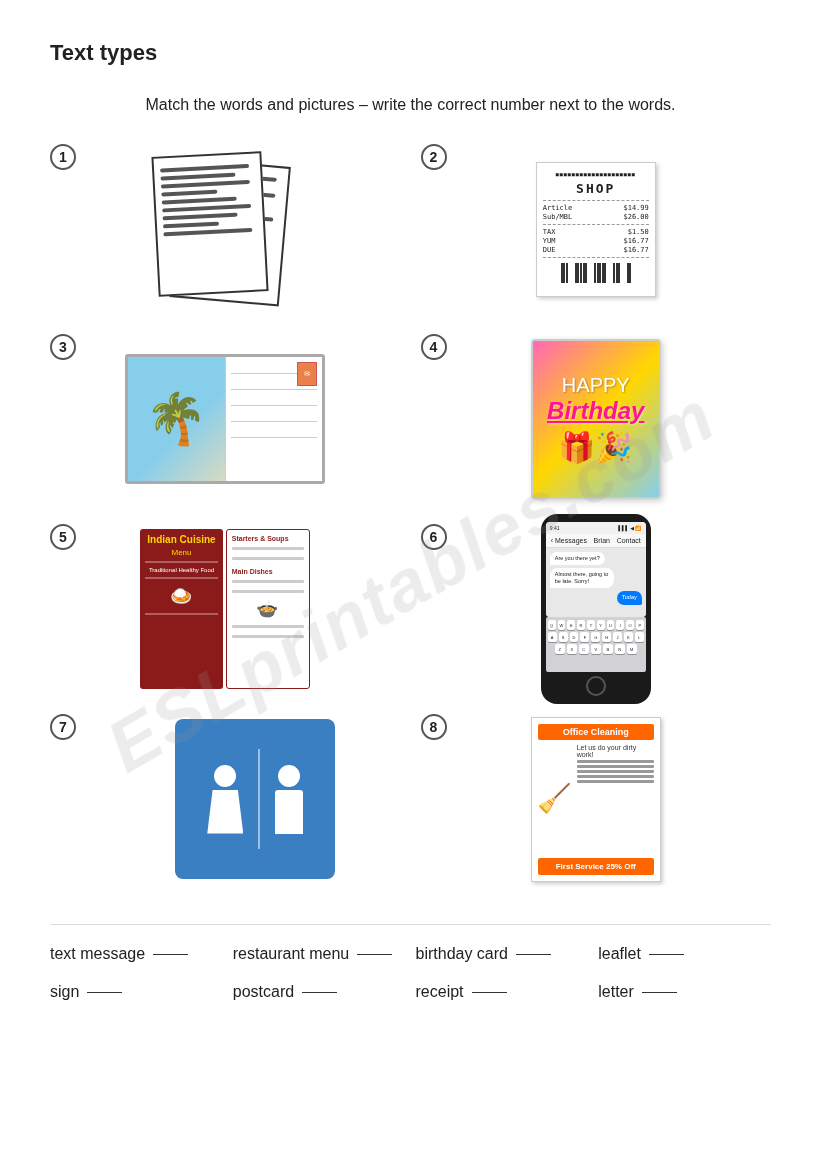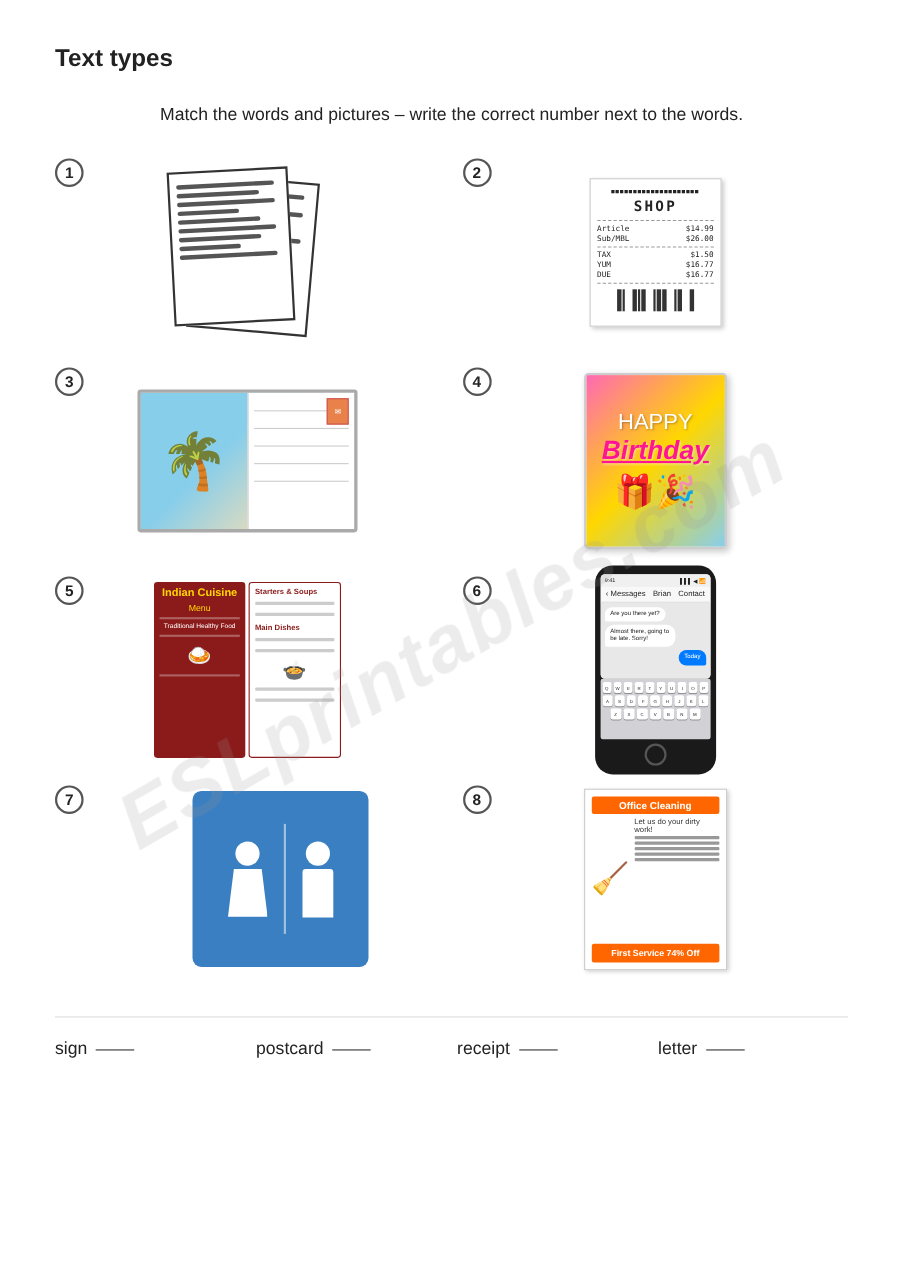--- a/index.html
+++ b/index.html
@@ -724,28 +724,46 @@
           <div class="leaflet-icon-area">🧹</div>
           <div class="leaflet-text-area">
             <div style="font-size:7px; color:#333;">Let us do your dirty work!</div>
             <div class="leaflet-text-line"></div>
             <div class="leaflet-text-line"></div>
             <div class="leaflet-text-line"></div>
             <div class="leaflet-text-line"></div>
             <div class="leaflet-text-line"></div>
           </div>
         </div>
-        <div class="leaflet-badge">First Service 74% Off</div>
+        <div class="leaflet-badge">First Service 25% Off</div>
       </div>
     </div>
   </div>
 
 </div>
 
 <div class="matching-section">
+  <div class="matching-row">
+    <div class="matching-item">
+      <span>text message</span>
+      <span class="answer-line"></span>
+    </div>
+    <div class="matching-item">
+      <span>restaurant menu</span>
+      <span class="answer-line"></span>
+    </div>
+    <div class="matching-item">
+      <span>birthday card</span>
+      <span class="answer-line"></span>
+    </div>
+    <div class="matching-item">
+      <span>leaflet</span>
+      <span class="answer-line"></span>
+    </div>
+  </div>
   <div class="matching-row">
     <div class="matching-item">
       <span>sign</span>
       <span class="answer-line"></span>
     </div>
     <div class="matching-item">
       <span>postcard</span>
       <span class="answer-line"></span>
     </div>
     <div class="matching-item">

